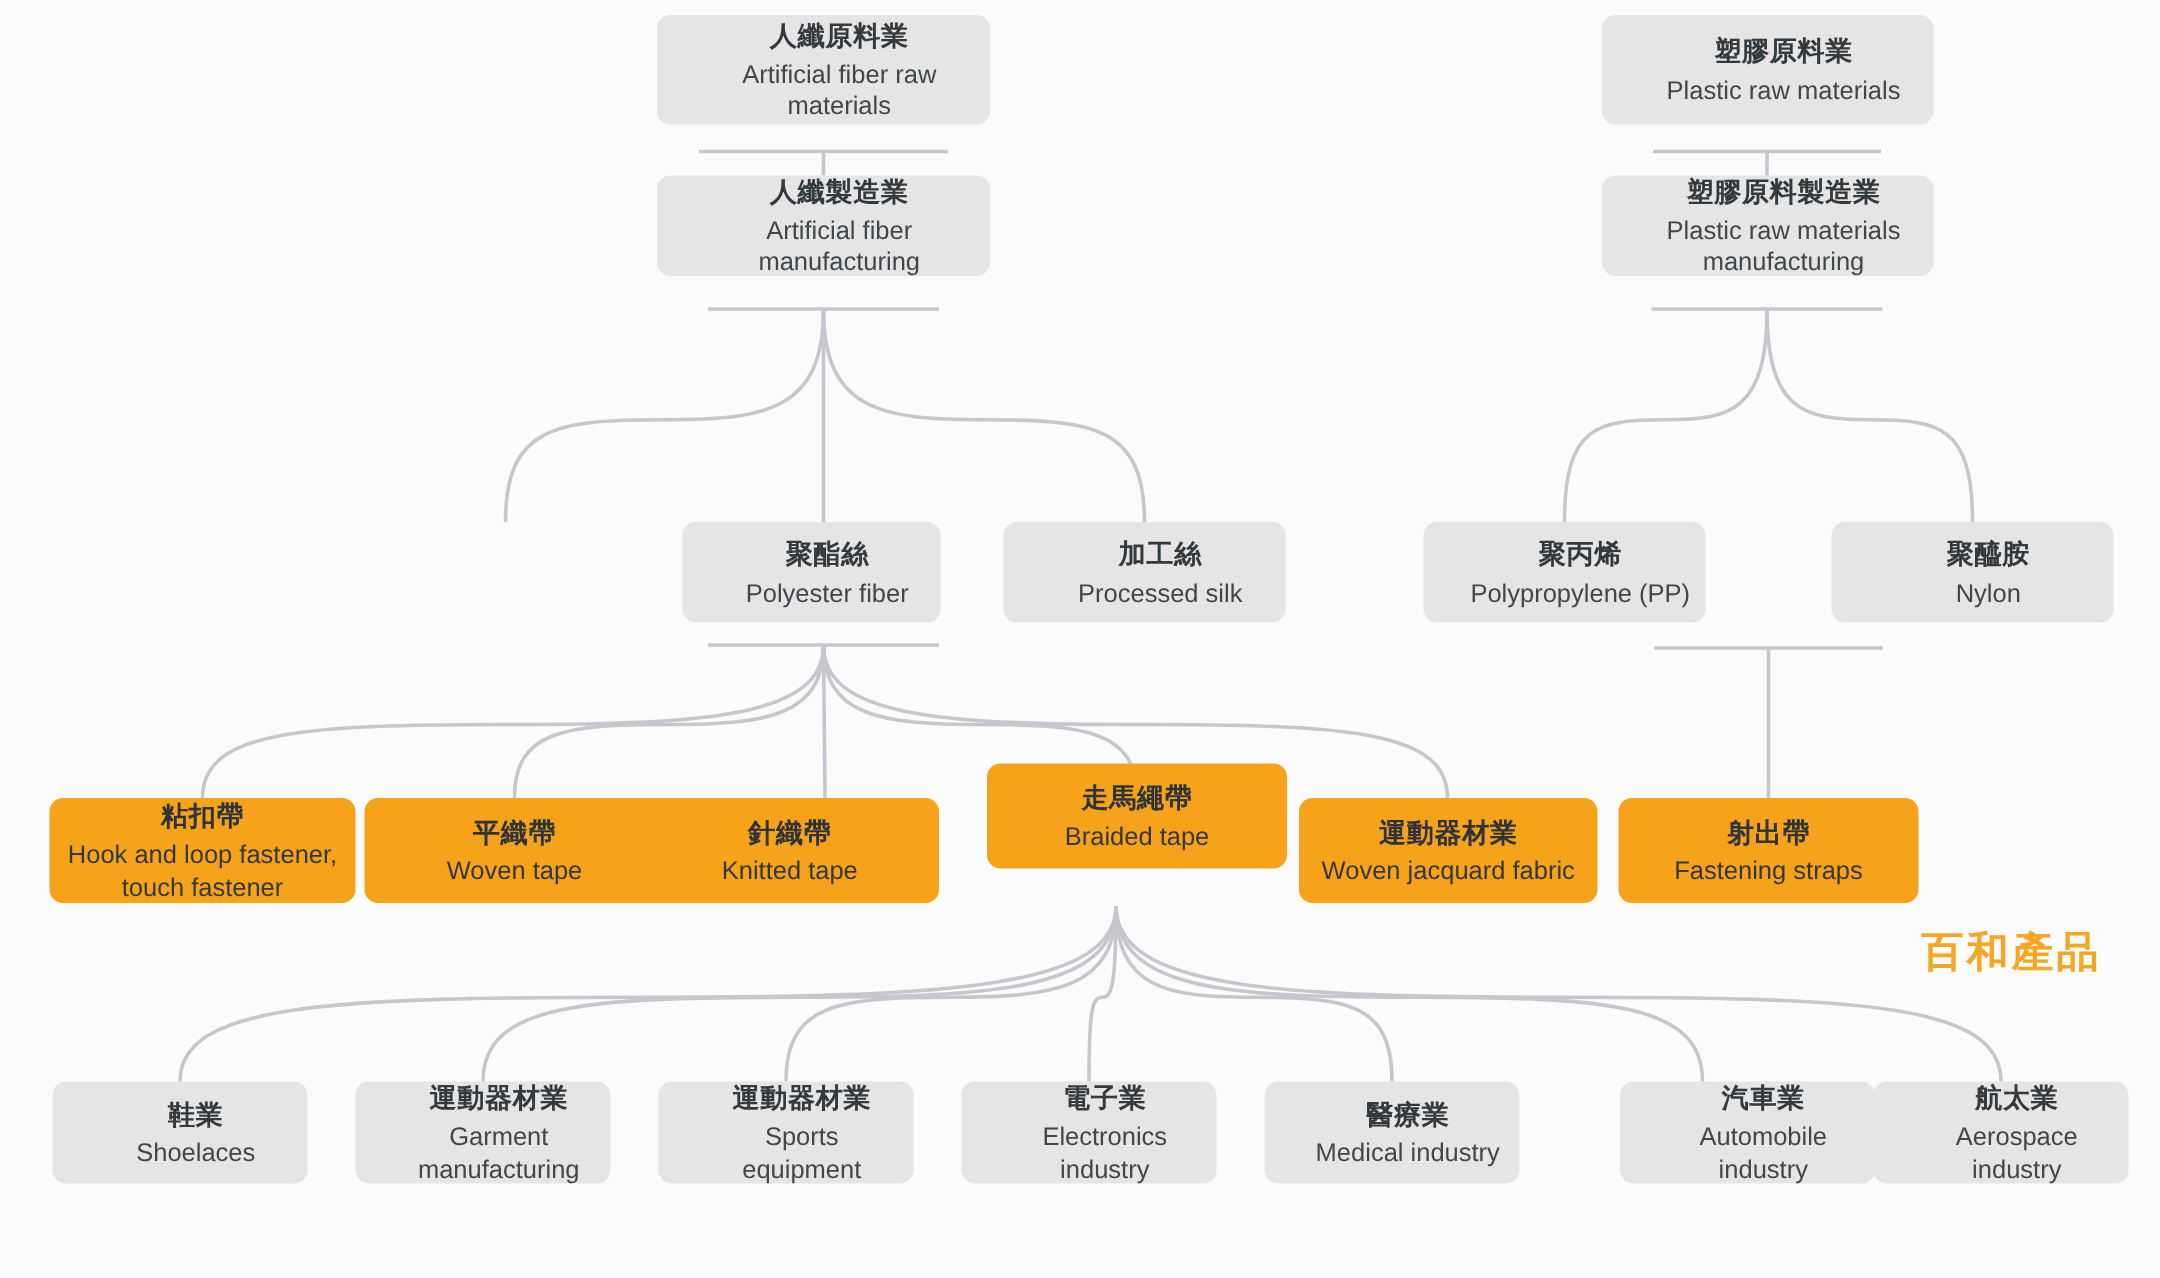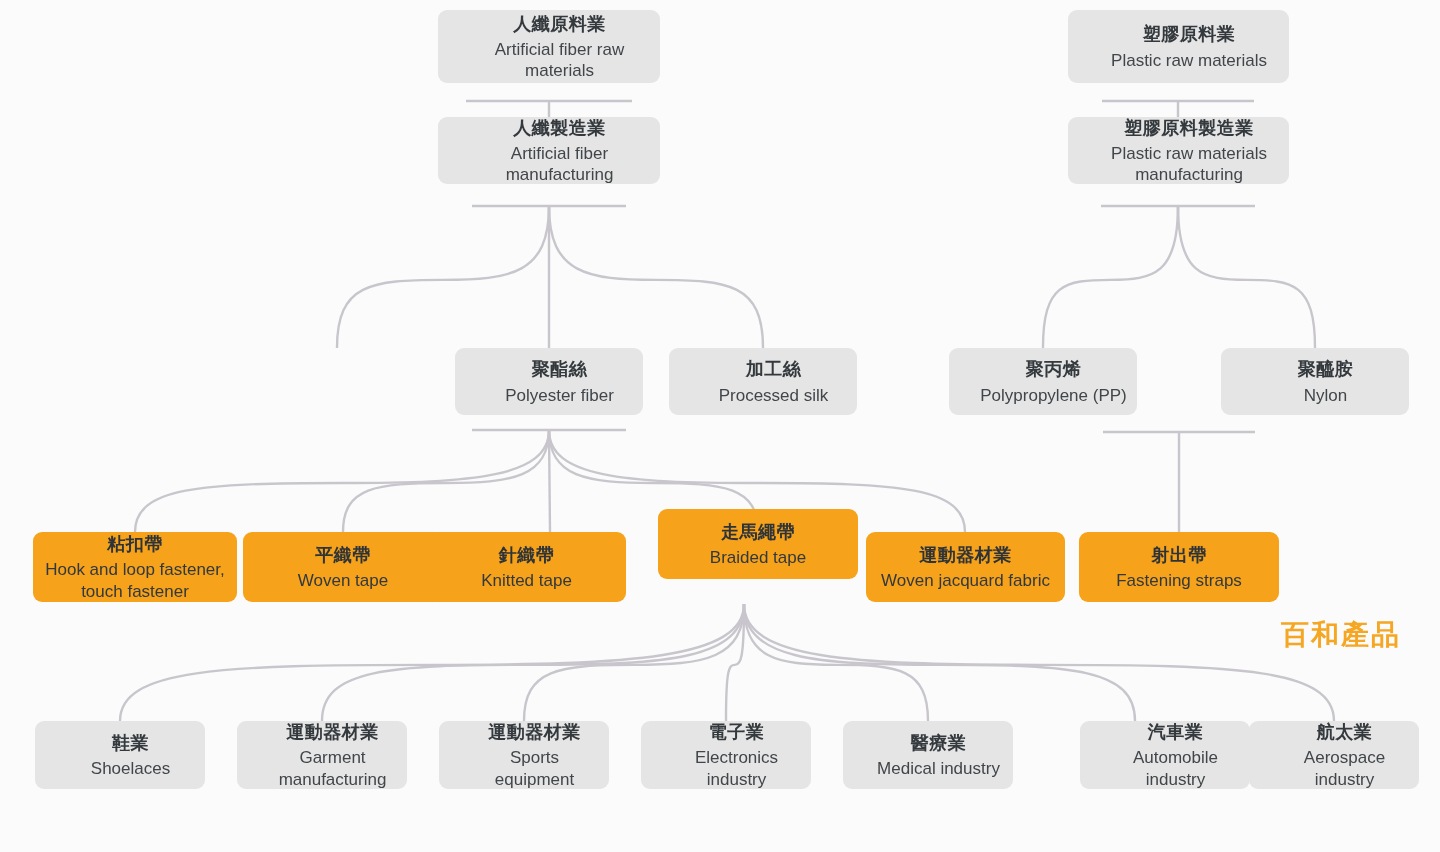--- a/index.html
+++ b/index.html
@@ -128,21 +128,21 @@
 
   <div class="node gray" style="left: 438px; top: 117px; width: 222px; height: 67px;">
     <div class="node-title">人纖製造業</div>
     <div class="node-sub">Artificial fiber manufacturing</div>
   </div>
   <div class="node gray" style="left: 1068px; top: 117px; width: 221px; height: 67px;">
     <div class="node-title">塑膠原料製造業</div>
     <div class="node-sub">Plastic raw materials manufacturing</div>
   </div>
 
-  <div class="node gray" style="left: 455px; top: 348px; width: 188px; height: 67px;">
+  <div class="node gray" style="left: 455px; top: 348px; width: 172px; height: 67px;">
     <div class="node-title">聚酯絲</div>
     <div class="node-sub">Polyester fiber</div>
   </div>
   <div class="node gray" style="left: 669px; top: 348px; width: 188px; height: 67px;">
     <div class="node-title">加工絲</div>
     <div class="node-sub">Processed silk</div>
   </div>
   <div class="node gray" style="left: 949px; top: 348px; width: 188px; height: 67px;">
     <div class="node-title">聚丙烯</div>
     <div class="node-sub">Polypropylene (PP)</div>

